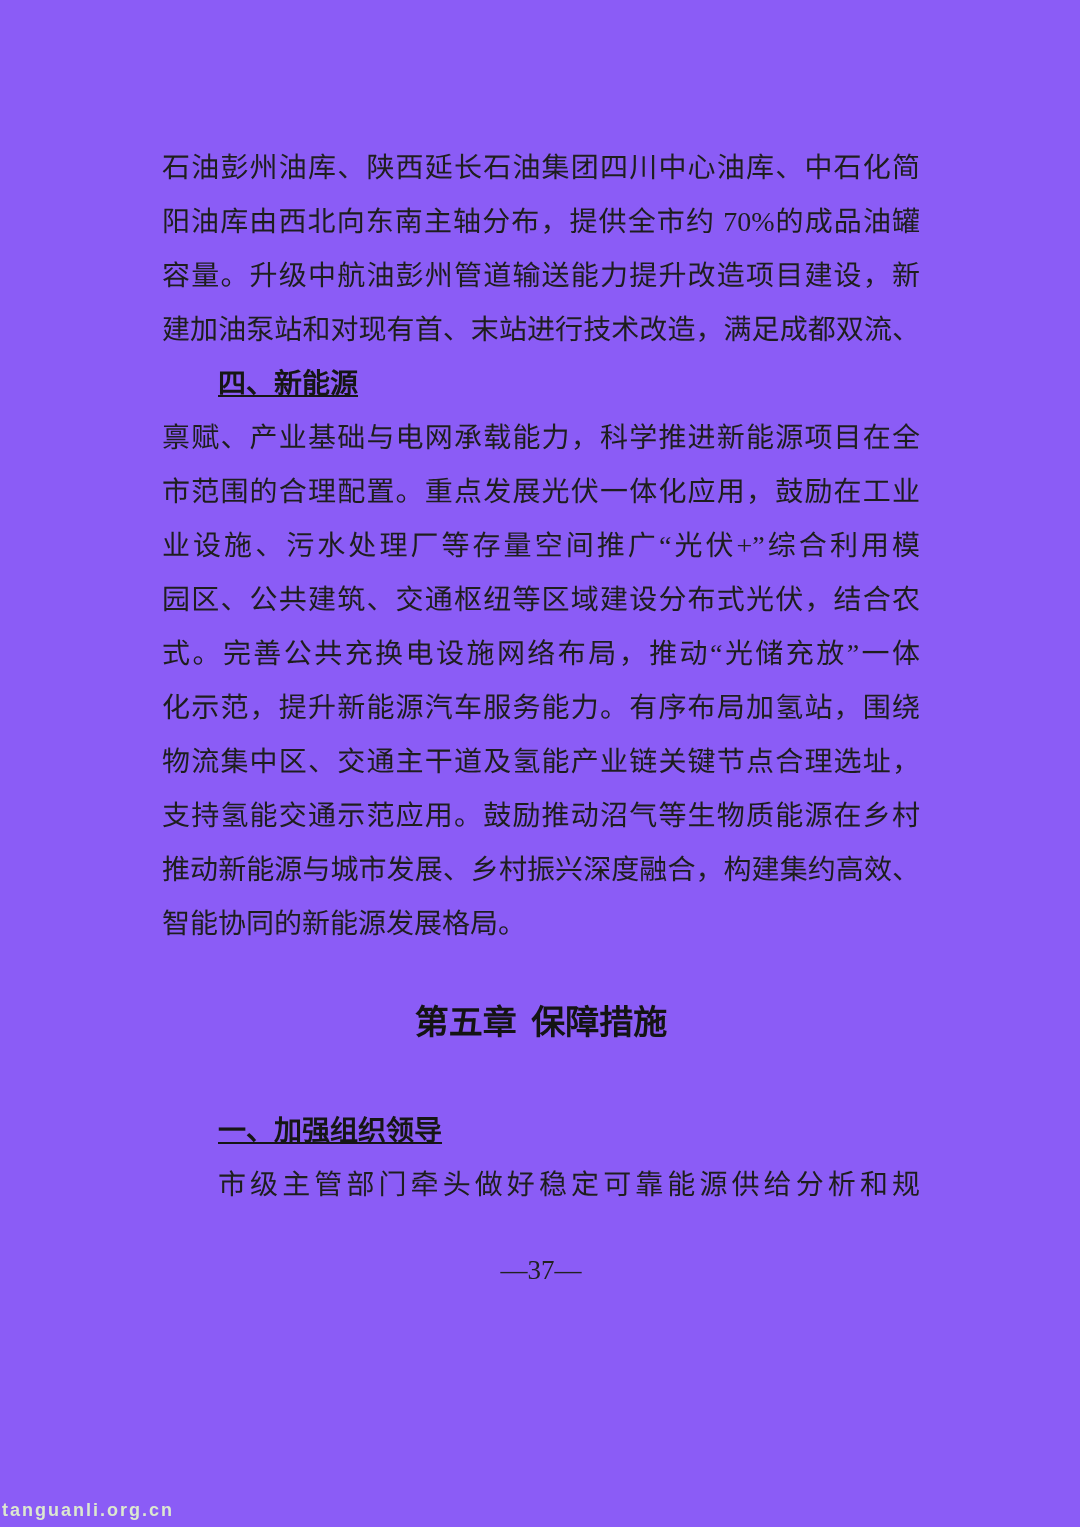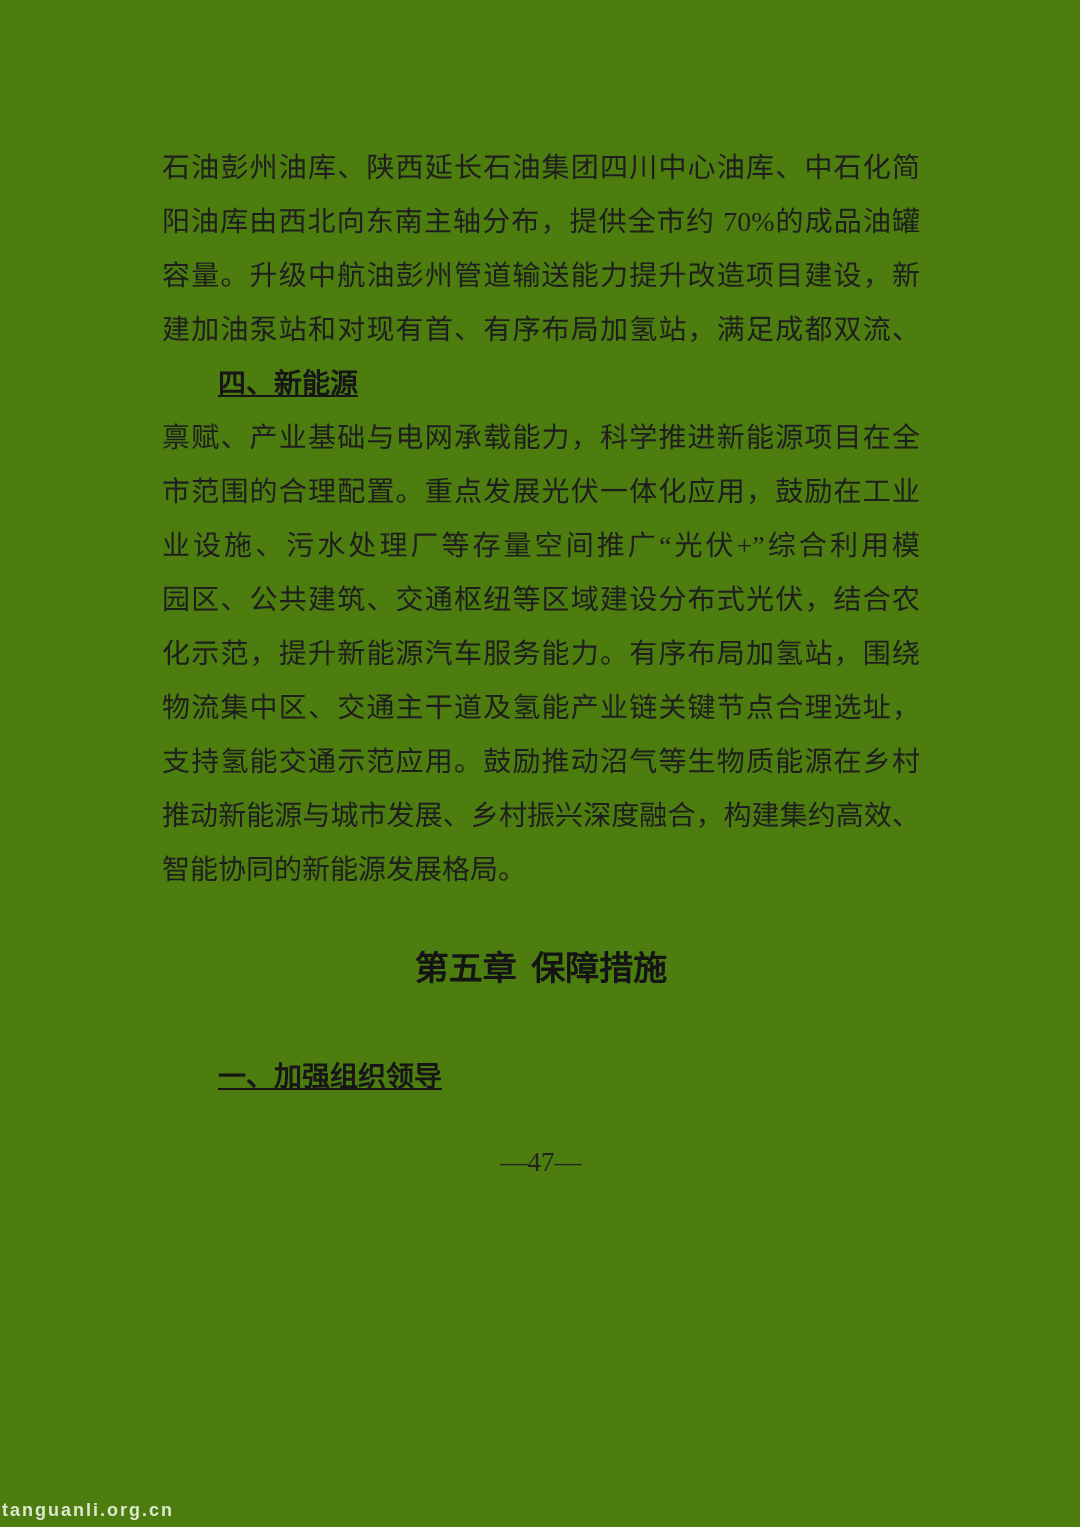--- a/index.html
+++ b/index.html
@@ -4,21 +4,21 @@
 <style>
   html, body { margin: 0; padding: 0; }
   body {
     background: #ffffff;
     font-family: "Liberation Serif", "DejaVu Serif", serif;
   }
   .page {
     position: relative;
     width: 1080px;
     height: 1527px;
-    background: #4d7c0f;
+    background: #8b5cf6;
     overflow: hidden;
     color: #1e1e1e;
   }
   .content {
     position: absolute;
     left: 162px;
     top: 141px;
     width: 758px;
   }
   .ln {
@@ -83,36 +83,38 @@
 </style>
 </head>
 <body>
 
 <div class="page">
   <div class="content">
 
     <div class="ln fill">石油彭州油库、陕西延长石油集团四川中心油库、中石化简</div>
     <div class="ln fill">阳油库由西北向东南主轴分布，提供全市约 70%的成品油罐</div>
     <div class="ln fill">容量。升级中航油彭州管道输送能力提升改造项目建设，新</div>
-    <div class="ln fill">建加油泵站和对现有首、有序布局加氢站，满足成都双流、</div>
+    <div class="ln fill">建加油泵站和对现有首、末站进行技术改造，满足成都双流、</div>
 
     <div class="h-sans">四、新能源</div>
 
     <div class="ln fill">禀赋、产业基础与电网承载能力，科学推进新能源项目在全</div>
     <div class="ln fill">市范围的合理配置。重点发展光伏一体化应用，鼓励在工业</div>
     <div class="ln fill">业设施、污水处理厂等存量空间推广“光伏+”综合利用模</div>
     <div class="ln fill">园区、公共建筑、交通枢纽等区域建设分布式光伏，结合农</div>
+    <div class="ln fill">式。完善公共充换电设施网络布局，推动“光储充放”一体</div>
     <div class="ln fill">化示范，提升新能源汽车服务能力。有序布局加氢站，围绕</div>
     <div class="ln fill">物流集中区、交通主干道及氢能产业链关键节点合理选址，</div>
     <div class="ln fill">支持氢能交通示范应用。鼓励推动沼气等生物质能源在乡村</div>
     <div class="ln fill">推动新能源与城市发展、乡村振兴深度融合，构建集约高效、</div>
     <div class="ln end">智能协同的新能源发展格局。</div>
 
     <div class="chapter">第五章 保障措施</div>
 
     <div class="h-sans">一、加强组织领导</div>
 
+    <div class="ln fill indent">市级主管部门牵头做好稳定可靠能源供给分析和规</div>
 
-    <div class="pageno">—47—</div>
+    <div class="pageno">—37—</div>
   </div>
 
   <div class="watermark">tanguanli.org.cn</div>
 </div>
 
 </body></html>

